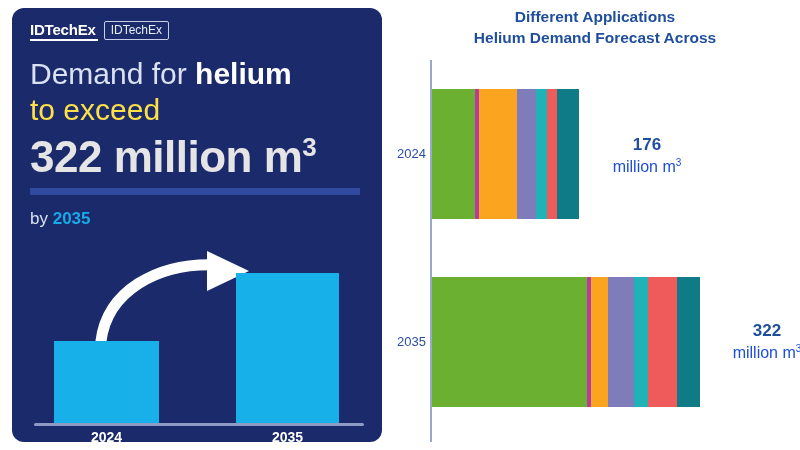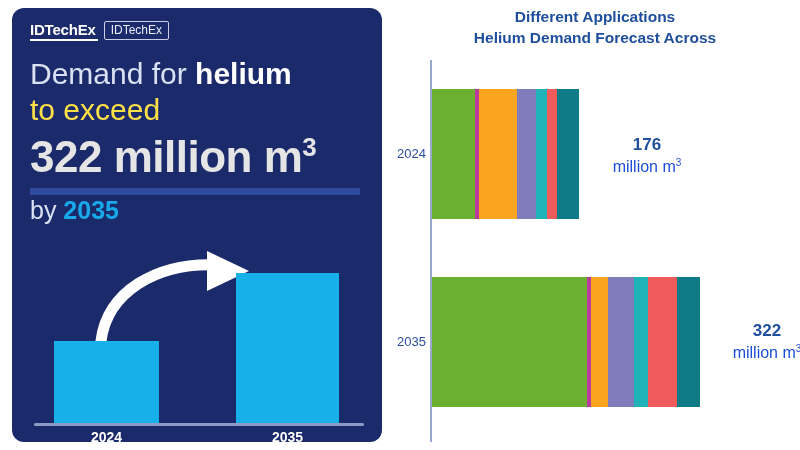--- a/index.html
+++ b/index.html
@@ -89,21 +89,22 @@
   }
   .hl-big sup { font-size: 26px; vertical-align: super; line-height: 0; }
   #hl-divider {
     margin-top: 4px;
     width: 330px;
     height: 7px;
     background: #2f4a9e;
     border-radius: 1px;
   }
   .hl-by {
-    font-size: 25px;
+    margin-top: 9px;
+    font-size: 17px;
     color: #d9e1f2;
     line-height: 30px;
     white-space: nowrap;
   }
   .hl-by b { color: #18a9e8; font-weight: bold; }
 
   
   #mini-chart {
     position: absolute;
     left: 22px;

